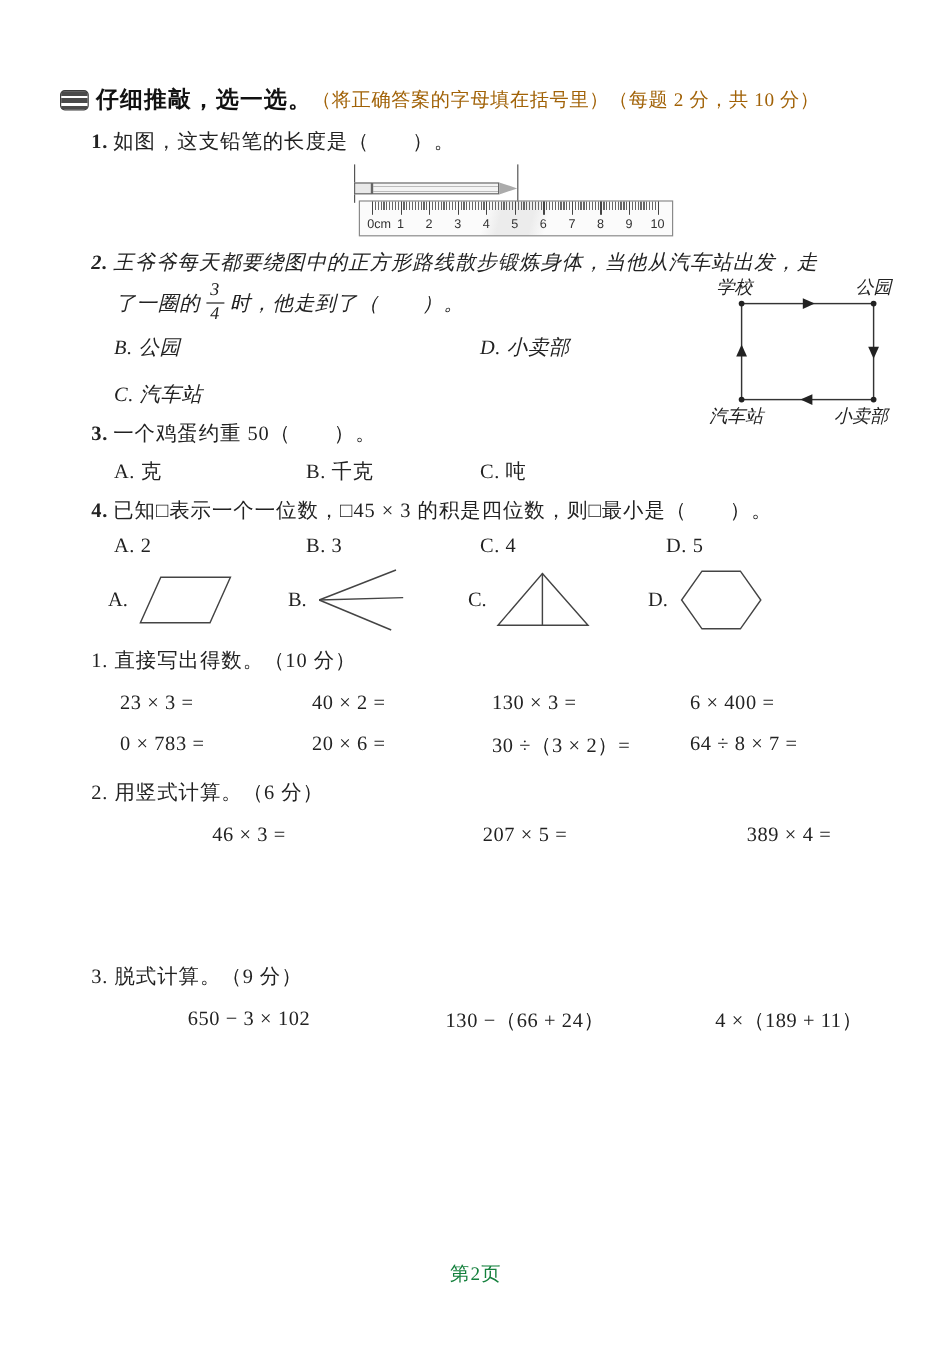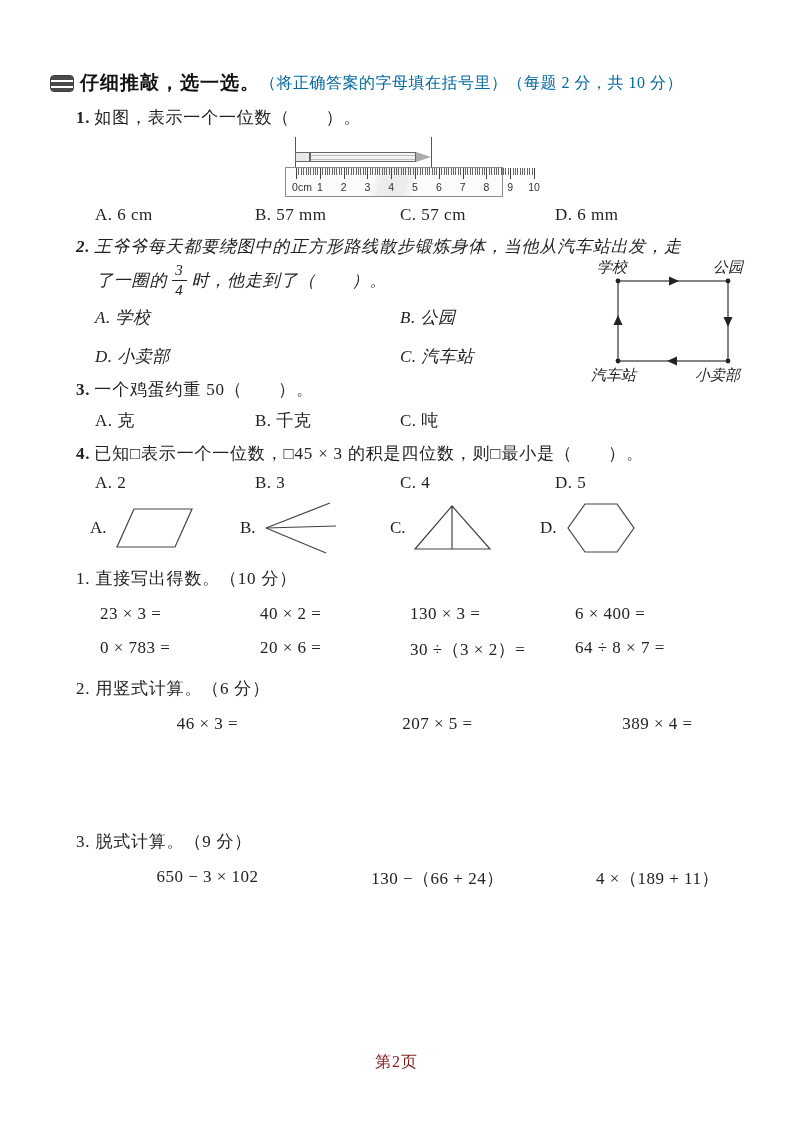--- a/index.html
+++ b/index.html
@@ -20,39 +20,39 @@
   .sec-header { display: flex; align-items: center; margin-bottom: 10px; }
   .sec-icon {
     width: 24px; height: 17px; border-radius: 4px; margin-right: 6px;
     background: linear-gradient(#4a4a4a 0 4px, #ffffff 4px 6px, #4a4a4a 6px 10px, #ffffff 10px 12px, #4a4a4a 12px 100%);
     border: 1px solid #3c3c3c;
   }
   .sec-title {
     font-family: "Liberation Sans", "DejaVu Sans", sans-serif;
     font-weight: 700; font-size: 19px; color: #111; letter-spacing: 1px;
   }
-  .sec-note { font-size: 16px; color: #0369a1; letter-spacing: 0.5px; }
+  .sec-note { font-size: 16px; color: #a16207; letter-spacing: 0.5px; }
 
   .q-line { margin: 10px 0 8px 26px; letter-spacing: 0.8px; }
   .q-num { font-weight: 700; margin-right: 4px; }
 
   
   .ruler-wrap { position: relative; width: 262px; height: 60px; margin: 2px 0 6px 235px; }
   .guide { position: absolute; top: 0; width: 1px; height: 32px; background: #555; }
   .guide.g0 { left: 10px; } .guide.g57 { left: 146px; }
   .pencil { position: absolute; top: 14px; left: 10px; width: 136px; height: 12px; }
   .eraser { position: absolute; left: 0; top: 1px; width: 15px; height: 10px; border: 1px solid #666; background: #e9e9e9; }
   .shaft { position: absolute; left: 15px; top: 1px; width: 106px; height: 10px; border: 1px solid #666;
     background: linear-gradient(#f4f4f4 0 2px, #bbb 2px 3px, #f4f4f4 3px 6px, #bbb 6px 7px, #f4f4f4 7px 100%); }
   .tip { position: absolute; left: 121px; top: 1px; width: 0; height: 0;
     border-top: 5px solid transparent; border-bottom: 5px solid transparent; border-left: 15px solid #d7d7d7; }
   .tip:after { content:""; position:absolute; left:-15px; top:-5px; width:0; height:0;
     border-top:5px solid transparent; border-bottom:5px solid transparent; border-left:15px solid transparent;
     border-left-color: rgba(90,90,90,0.35); }
-  .ruler-body { position: absolute; top: 30px; left: 0; width: 218px; height: 30px;
+  .ruler-body { position: absolute; top: 30px; left: 14px; width: 262px; height: 30px;
     border: 1px solid #8a8a8a; background: linear-gradient(105deg, #fbfbfb 0 40%, #ececec 45% 55%, #fbfbfb 60% 100%); }
   .mm-ticks { position: absolute; top: 0; left: 10px; width: 240px; height: 7px;
     background: repeating-linear-gradient(to right, #666 0 1px, transparent 1px 2.38px); }
   .cm-ticks { position: absolute; top: 0; left: 10px; width: 240px; height: 11px;
     background: repeating-linear-gradient(to right, #444 0 1px, transparent 1px 23.8px); }
   .ruler-num { position: absolute; top: 13px; font-family: "Liberation Sans", sans-serif;
     font-size: 10.5px; color: #333; transform: translateX(-50%); }
 
   
   .opts4 { display: grid; grid-template-columns: 160px 145px 155px 1fr; padding-left: 45px; margin: 8px 0 6px 0; }
@@ -69,38 +69,38 @@
   .frac .den { padding-top: 1px; }
 
   
   .shape-row { display: grid; grid-template-columns: 150px 150px 150px 1fr; padding-left: 40px; align-items: center; margin: 6px 0 4px 0; }
   .shape-item { display: flex; align-items: center; gap: 4px; }
 
   
   .calc4 { display: grid; grid-template-columns: 160px 150px 165px 1fr; padding-left: 50px; margin: 14px 0; letter-spacing: 0.5px; }
   .calc3 { display: grid; grid-template-columns: 225px 235px 1fr; padding-left: 45px; margin: 14px 0; letter-spacing: 0.5px; text-align: center; }
 
-  .footer { position: absolute; left: 0; top: 1052px; width: 100%; text-align: center; font-size: 16px; color: #7f1d1d; letter-spacing: 1px; }
+  .footer { position: absolute; left: 0; top: 1052px; width: 100%; text-align: center; font-size: 16px; color: #15803d; letter-spacing: 1px; }
 
   svg text { font-family: "Liberation Serif", "DejaVu Serif", serif; }
 </style>
 </head>
 <body>
 
 <div class="page">
   <div class="content">
 
     <div class="sec-header">
       <span class="sec-icon"></span>
       <span class="sec-title">仔细推敲，选一选。</span>
       <span class="sec-note">（将正确答案的字母填在括号里）（每题 2 分，共 10 分）</span>
     </div>
 
     <div class="q-line">
-      <span class="q-num">1.</span><span>如图，表示一个一位数（　　）。</span>
+      <span class="q-num">1.</span><span>如图，这支铅笔的长度是（　　）。</span>
     </div>
 
     <div class="ruler-wrap">
       <div class="guide g0"></div>
       <div class="guide g57"></div>
       <div class="pencil">
         <div class="eraser"></div>
         <div class="shaft"></div>
         <div class="tip"></div>
       </div>
@@ -114,26 +114,20 @@
         <span class="ruler-num" style="left:105.2px">4</span>
         <span class="ruler-num" style="left:129px">5</span>
         <span class="ruler-num" style="left:152.8px">6</span>
         <span class="ruler-num" style="left:176.6px">7</span>
         <span class="ruler-num" style="left:200.4px">8</span>
         <span class="ruler-num" style="left:224.2px">9</span>
         <span class="ruler-num" style="left:248px">10</span>
       </div>
     </div>
 
-    <div class="opts4">
-      <span class="opt">A. 6 cm</span>
-      <span class="opt">B. 57 mm</span>
-      <span class="opt">C. 57 cm</span>
-      <span class="opt">D. 6 mm</span>
-    </div>
 
     <div class="q2-block">
       <div class="q-line" style="margin-bottom:2px;">
         <span class="q-num">2.</span><span>王爷爷每天都要绕图中的正方形路线散步锻炼身体，当他从汽车站出发，走</span>
       </div>
       <div class="frac-line">
         <span>了一圈的</span>
         <span class="frac">
           <span class="num">3</span>
           <span class="den">4</span>
@@ -151,21 +145,20 @@
         <polygon points="138.5,60 147.5,60 143,70" fill="#222"></polygon>
         <polygon points="92,99.5 92,108.5 82,104" fill="#222"></polygon>
         <polygon points="28.5,68 37.5,68 33,58" fill="#222"></polygon>
         <text x="12" y="15" font-size="15" fill="#222">学校</text>
         <text x="128" y="15" font-size="15" fill="#222">公园</text>
         <text x="6" y="123" font-size="15" fill="#222">汽车站</text>
         <text x="110" y="123" font-size="15" fill="#222">小卖部</text>
       </svg>
 
       <div class="opts2col">
-        <span class="opt">A. 学校</span>
         <span class="opt">B. 公园</span>
         <span class="opt">D. 小卖部</span>
         <span class="opt">C. 汽车站</span>
       </div>
     </div>
 
     <div class="q-line">
       <span class="q-num">3.</span><span>一个鸡蛋约重 50（　　）。</span>
     </div>
     <div class="opts3">

